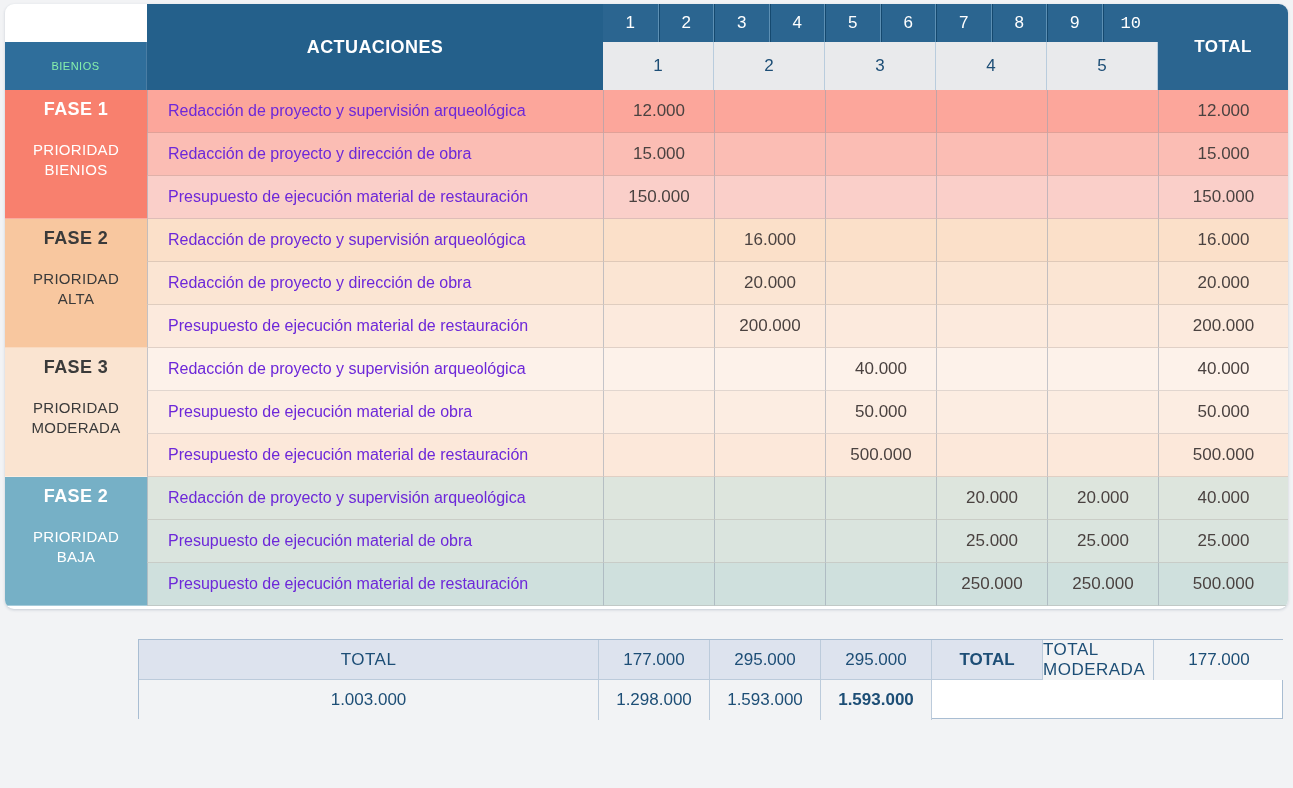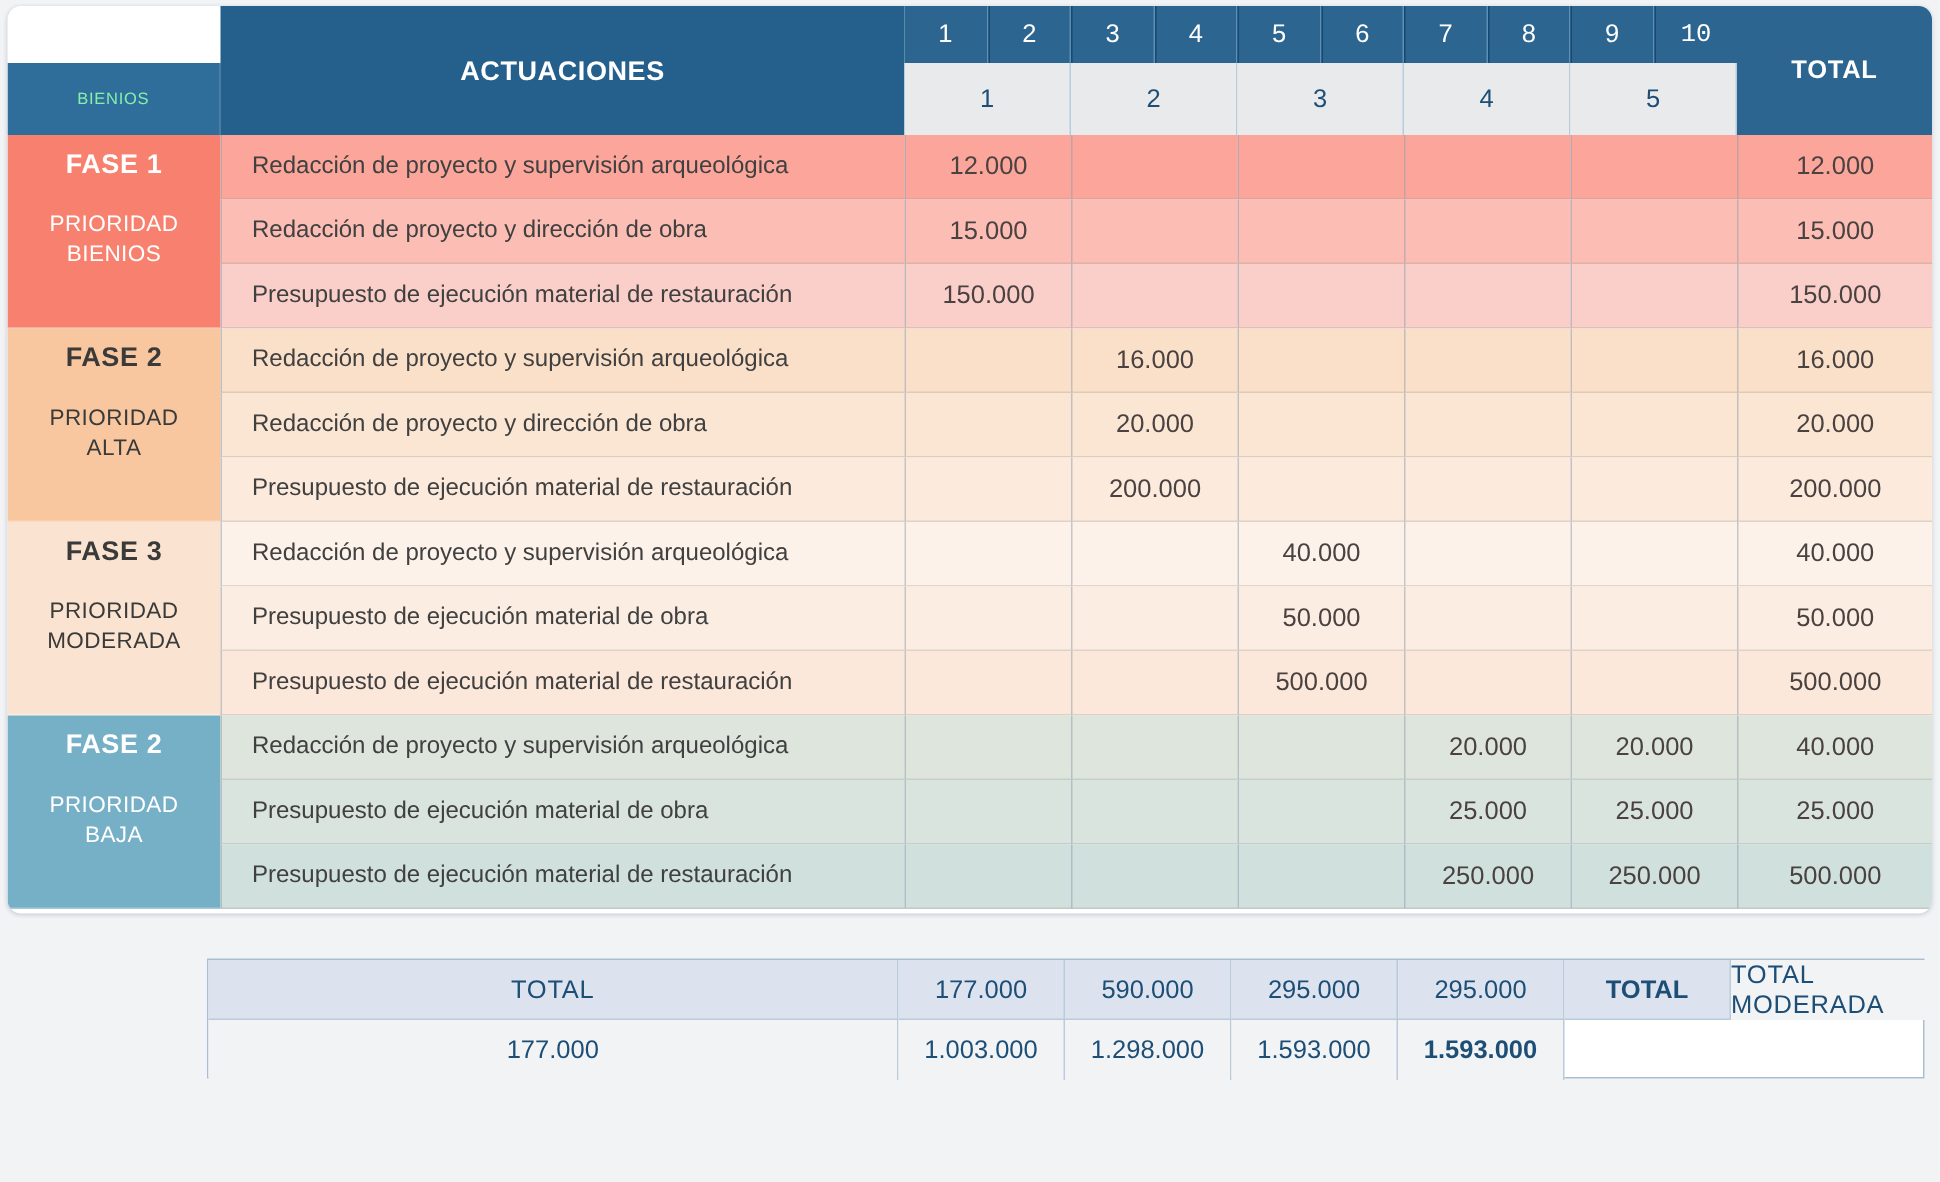--- a/index.html
+++ b/index.html
@@ -120,21 +120,21 @@
     text-align: center;
     letter-spacing: .3px;
   }
 
   
   .act-cell {
     grid-column: 2;
     display: flex; align-items: center;
     padding-left: 20px;
     font-size: 16px;
-    color: #404040;
+    color: #6d28d9;
     border-bottom: 1px solid rgba(160,150,145,0.30);
     border-left: 1px solid rgba(150,160,175,0.55);
   }
   .num-cell {
     display: flex; align-items: center; justify-content: center;
     font-size: 17px;
     color: #4a4240;
     border-bottom: 1px solid rgba(160,150,145,0.30);
     border-left: 1px solid rgba(150,160,175,0.55);
   }
@@ -332,21 +332,20 @@
         <div class="num-cell" style="grid-area: 14 / 5; background: rgb(207, 224, 221);"></div>
         <div class="num-cell" style="grid-area: 14 / 6; background: rgb(207, 224, 221);">250.000</div>
         <div class="num-cell" style="grid-area: 14 / 7; background: rgb(207, 224, 221);">250.000</div>
         <div class="tot-cell" style="grid-row: 14; background: rgb(207, 224, 221);">500.000</div>
       </div>
   </div>
 
   <div class="totals-table" id="totals-table">
       <div class="tt-cell tt-row1 tt-label">TOTAL</div>
       <div class="tt-cell tt-row1">177.000</div>
-      <div class="tt-cell tt-row1">590.000</div>
       <div class="tt-cell tt-row1">295.000</div>
       <div class="tt-cell tt-row1">295.000</div>
       <div class="tt-cell tt-row1 tt-bold">TOTAL</div>
       <div class="tt-cell tt-row2 tt-label">TOTAL MODERADA</div>
       <div class="tt-cell tt-row2">177.000</div>
       <div class="tt-cell tt-row2">1.003.000</div>
       <div class="tt-cell tt-row2">1.298.000</div>
       <div class="tt-cell tt-row2">1.593.000</div>
       <div class="tt-cell tt-row2 tt-bold">1.593.000</div>
     </div>

